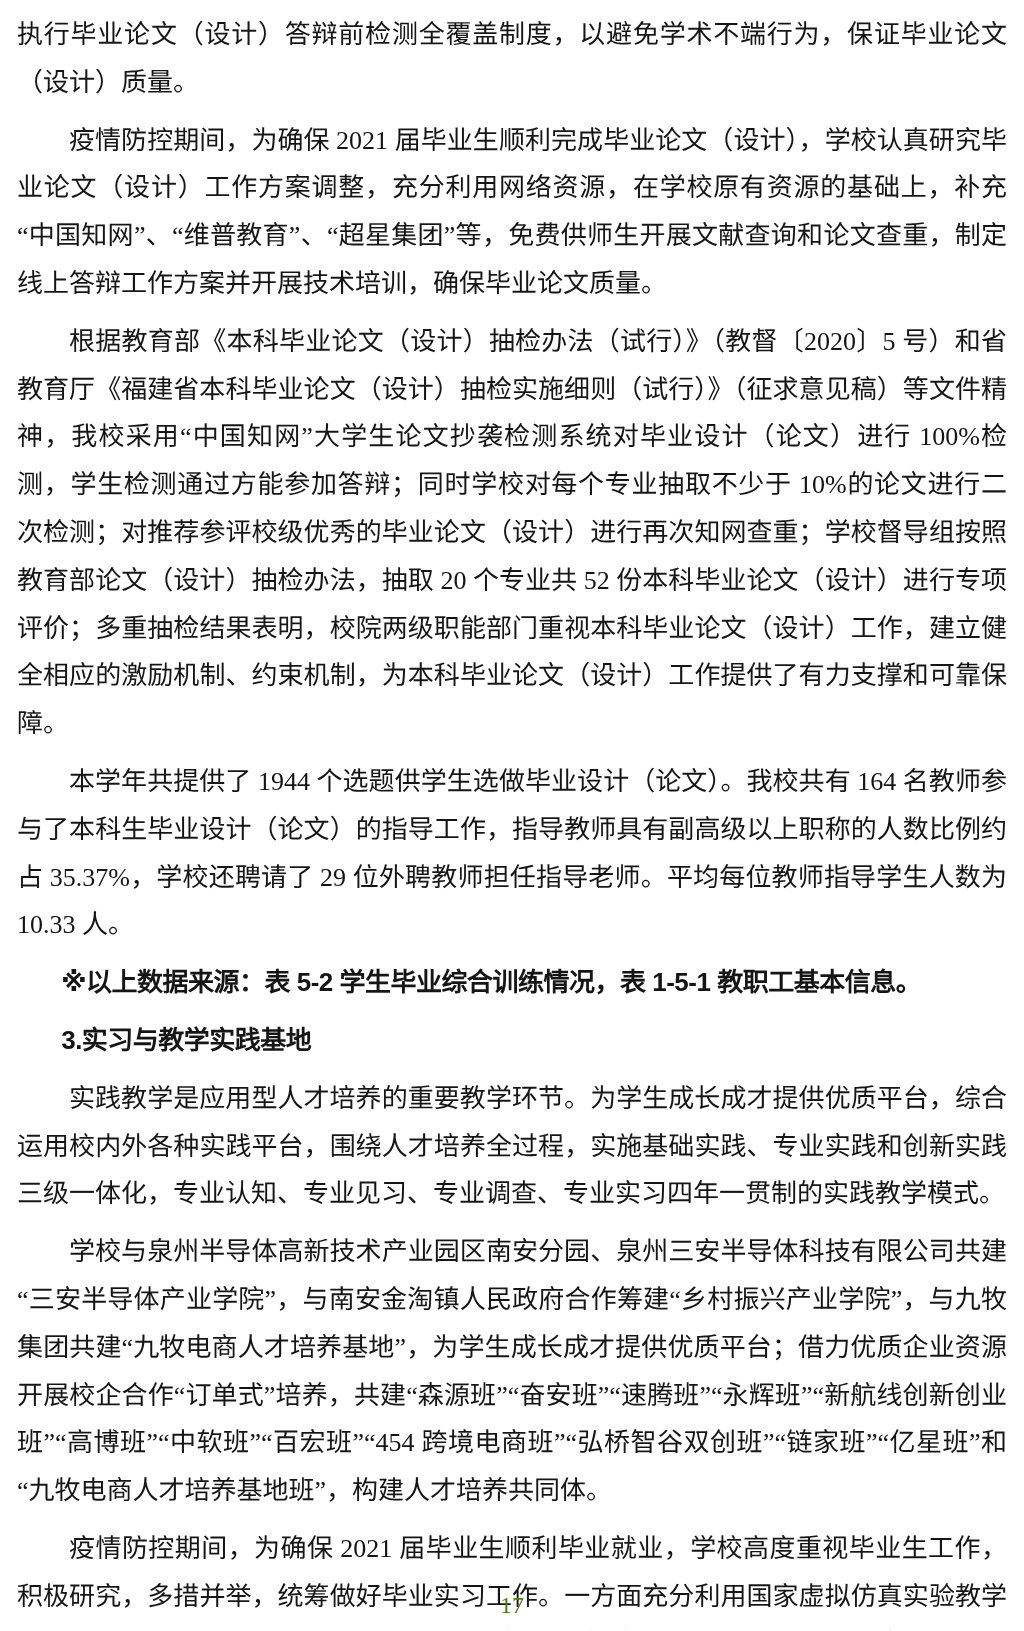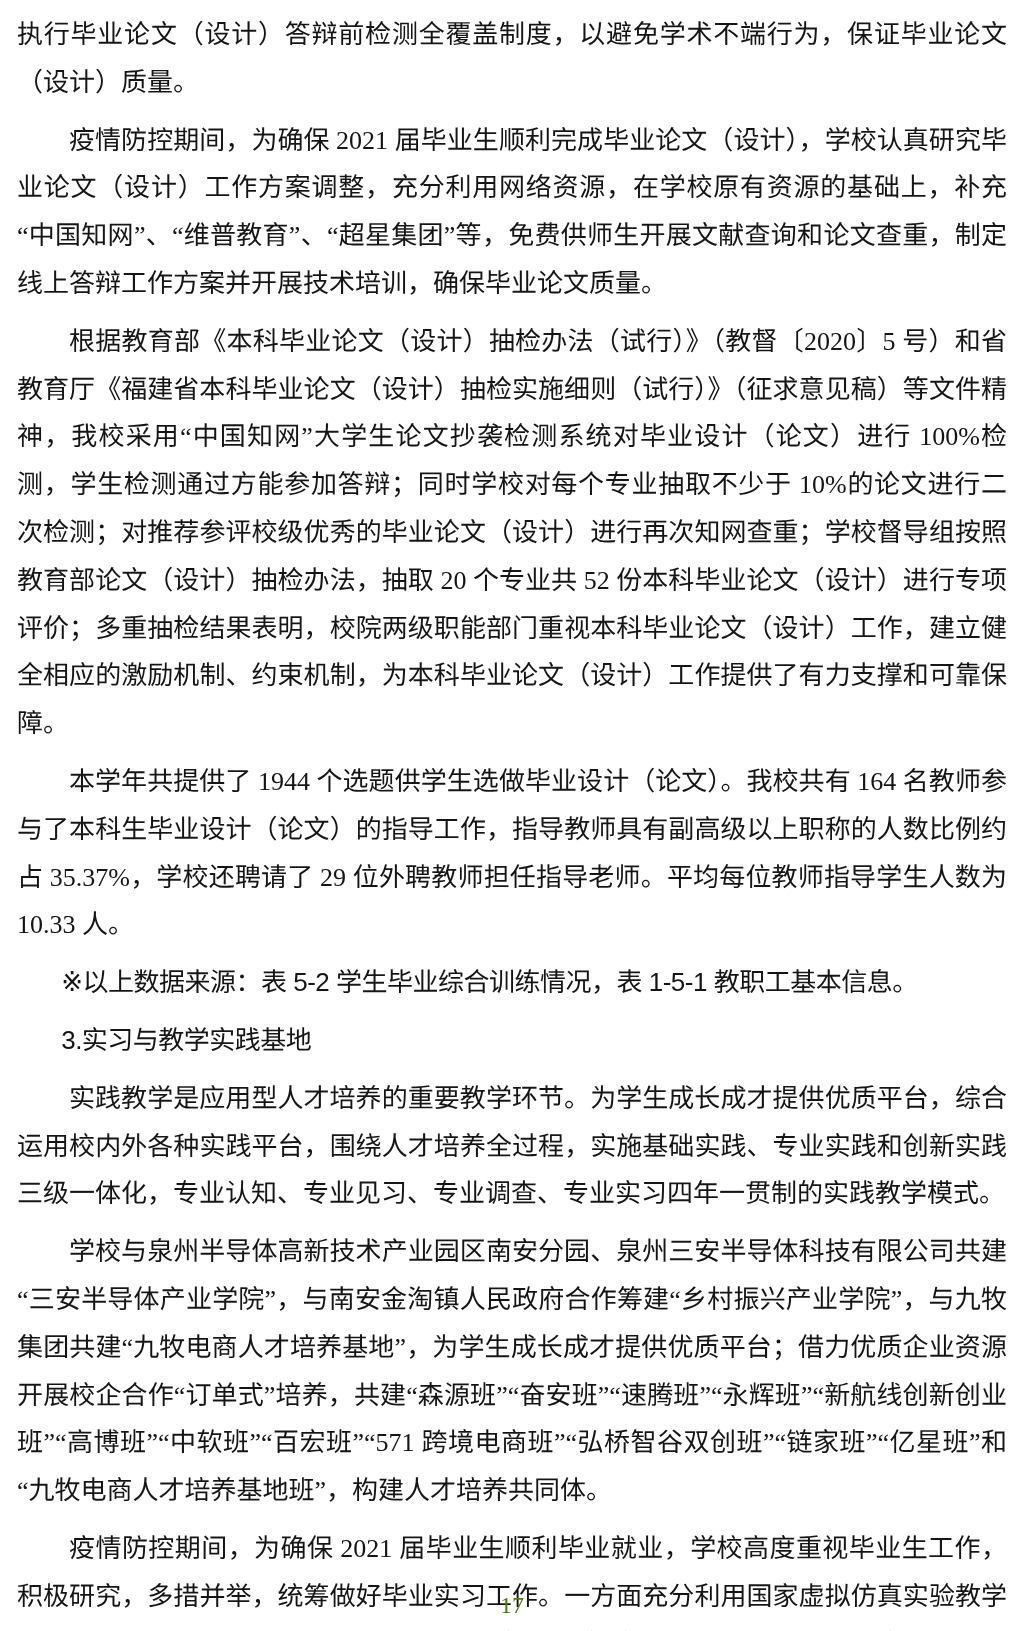--- a/index.html
+++ b/index.html
@@ -31,21 +31,21 @@
     text-indent: 2em;
     word-break: normal;
     overflow-wrap: break-word;
   }
   p.para.continued {
     text-indent: 0;
   }
   p.para.note,
   p.para.heading {
     font-family: "Liberation Sans", "DejaVu Sans", sans-serif;
-    font-weight: 400;
+    font-weight: 700;
     text-indent: 1.7em;
     letter-spacing: -0.5px;
   }
   .footer {
     position: absolute;
     left: 0;
     bottom: 12px;
     width: 100%;
     text-align: center;
     font-family: "Liberation Serif", "DejaVu Serif", serif;
@@ -58,17 +58,17 @@
 
 <div class="page">
   <div class="content">
     <p class="para continued">执行毕业论文（设计）答辩前检测全覆盖制度，以避免学术不端行为，保证毕业论文（设计）质量。</p>
     <p class="para">疫情防控期间，为确保 2021 届毕业生顺利完成毕业论文（设计），学校认真研究毕业论文（设计）工作方案调整，充分利用网络资源，在学校原有资源的基础上，补充“中国知网”、“维普教育”、“超星集团”等，免费供师生开展文献查询和论文查重，制定线上答辩工作方案并开展技术培训，确保毕业论文质量。</p>
     <p class="para">根据教育部《本科毕业论文（设计）抽检办法（试行）》（教督〔2020〕5 号）和省教育厅《福建省本科毕业论文（设计）抽检实施细则（试行）》（征求意见稿）等文件精神，我校采用“中国知网”大学生论文抄袭检测系统对毕业设计（论文）进行 100%检测，学生检测通过方能参加答辩；同时学校对每个专业抽取不少于 10%的论文进行二次检测；对推荐参评校级优秀的毕业论文（设计）进行再次知网查重；学校督导组按照教育部论文（设计）抽检办法，抽取 20 个专业共 52 份本科毕业论文（设计）进行专项评价；多重抽检结果表明，校院两级职能部门重视本科毕业论文（设计）工作，建立健全相应的激励机制、约束机制，为本科毕业论文（设计）工作提供了有力支撑和可靠保障。</p>
     <p class="para">本学年共提供了 1944 个选题供学生选做毕业设计（论文）。我校共有 164 名教师参与了本科生毕业设计（论文）的指导工作，指导教师具有副高级以上职称的人数比例约占 35.37%，学校还聘请了 29 位外聘教师担任指导老师。平均每位教师指导学生人数为 10.33 人。</p>
     <p class="para note">※以上数据来源：表 5-2 学生毕业综合训练情况，表 1-5-1 教职工基本信息。</p>
     <p class="para heading">3.实习与教学实践基地</p>
     <p class="para">实践教学是应用型人才培养的重要教学环节。为学生成长成才提供优质平台，综合运用校内外各种实践平台，围绕人才培养全过程，实施基础实践、专业实践和创新实践三级一体化，专业认知、专业见习、专业调查、专业实习四年一贯制的实践教学模式。</p>
-    <p class="para">学校与泉州半导体高新技术产业园区南安分园、泉州三安半导体科技有限公司共建“三安半导体产业学院”，与南安金淘镇人民政府合作筹建“乡村振兴产业学院”，与九牧集团共建“九牧电商人才培养基地”，为学生成长成才提供优质平台；借力优质企业资源开展校企合作“订单式”培养，共建“森源班”“奋安班”“速腾班”“永辉班”“新航线创新创业班”“高博班”“中软班”“百宏班”“571 跨境电商班”“弘桥智谷双创班”“链家班”“亿星班”和“九牧电商人才培养基地班”，构建人才培养共同体。</p>
+    <p class="para">学校与泉州半导体高新技术产业园区南安分园、泉州三安半导体科技有限公司共建“三安半导体产业学院”，与南安金淘镇人民政府合作筹建“乡村振兴产业学院”，与九牧集团共建“九牧电商人才培养基地”，为学生成长成才提供优质平台；借力优质企业资源开展校企合作“订单式”培养，共建“森源班”“奋安班”“速腾班”“永辉班”“新航线创新创业班”“高博班”“中软班”“百宏班”“454 跨境电商班”“弘桥智谷双创班”“链家班”“亿星班”和“九牧电商人才培养基地班”，构建人才培养共同体。</p>
     <p class="para">疫情防控期间，为确保 2021 届毕业生顺利毕业就业，学校高度重视毕业生工作，积极研究，多措并举，统筹做好毕业实习工作。一方面充分利用国家虚拟仿真实验教学项目共享平台、福建省高校精品在线课程（第三批）（虚拟仿真实验教学项目）等优质</p>
   </div>
   <div class="footer">17</div>
 </div>
 
 </body></html>

